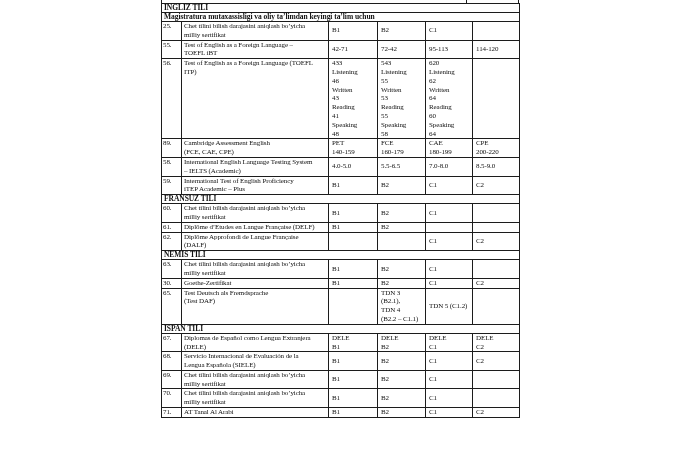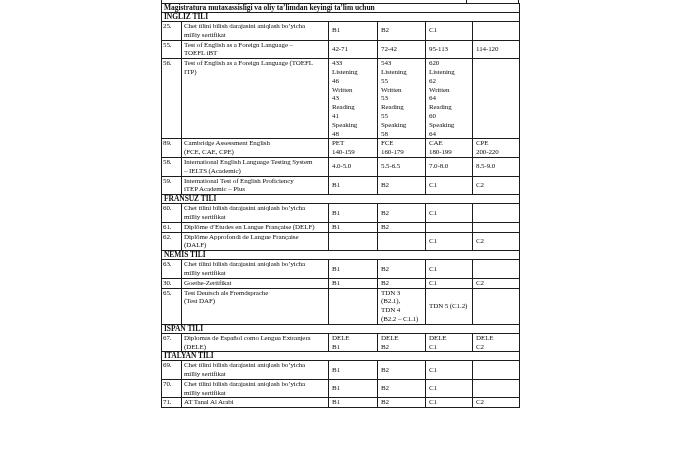--- a/index.html
+++ b/index.html
@@ -80,25 +80,25 @@
   <colgroup>
     <col style="width:20px">
     <col style="width:147px">
     <col style="width:49px">
     <col style="width:48px">
     <col style="width:47px">
     <col style="width:47px">
   </colgroup>
   <tbody id="table-body">
     <tr>
+        <td class="section-cell" colspan="6">INGLIZ TILI</td>
+      </tr>
+  <tr>
       <td colspan="6" class="title-cell">Magistratura mutaxassisligi va oliy ta’limdan keyingi ta’lim uchun</td>
     </tr>
-  <tr>
-        <td class="section-cell" colspan="6">INGLIZ TILI</td>
-      </tr>
       <tr>
         <td class="cell-num">25.</td>
         <td class="cell-name">Chet tilini bilish darajasini aniqlash bo’yicha
 milliy sertifikat</td>
         <td class="cell-level">B1</td>
         <td class="cell-level">B2</td>
         <td class="cell-level">C1</td>
         <td class="cell-level"></td>
       </tr>
       <tr>
@@ -245,21 +245,27 @@
         <td class="cell-level">DELE
 B1</td>
         <td class="cell-level">DELE
 B2</td>
         <td class="cell-level">DELE
 C1</td>
         <td class="cell-level">DELE
 C2</td>
       </tr>
       <tr>
-        <td class="section-cell" colspan="6">ITALYAN TILI</td>
+        <td class="cell-num">68.</td>
+        <td class="cell-name">Servicio Internacional de Evaluación de la
+Lengua Española (SIELE)</td>
+        <td class="cell-level">B1</td>
+        <td class="cell-level">B2</td>
+        <td class="cell-level">C1</td>
+        <td class="cell-level">C2</td>
       </tr>
       <tr>
         <td class="cell-num">69.</td>
         <td class="cell-name">Chet tilini bilish darajasini aniqlash bo’yicha
 milliy sertifikat</td>
         <td class="cell-level">B1</td>
         <td class="cell-level">B2</td>
         <td class="cell-level">C1</td>
         <td class="cell-level"></td>
       </tr>

